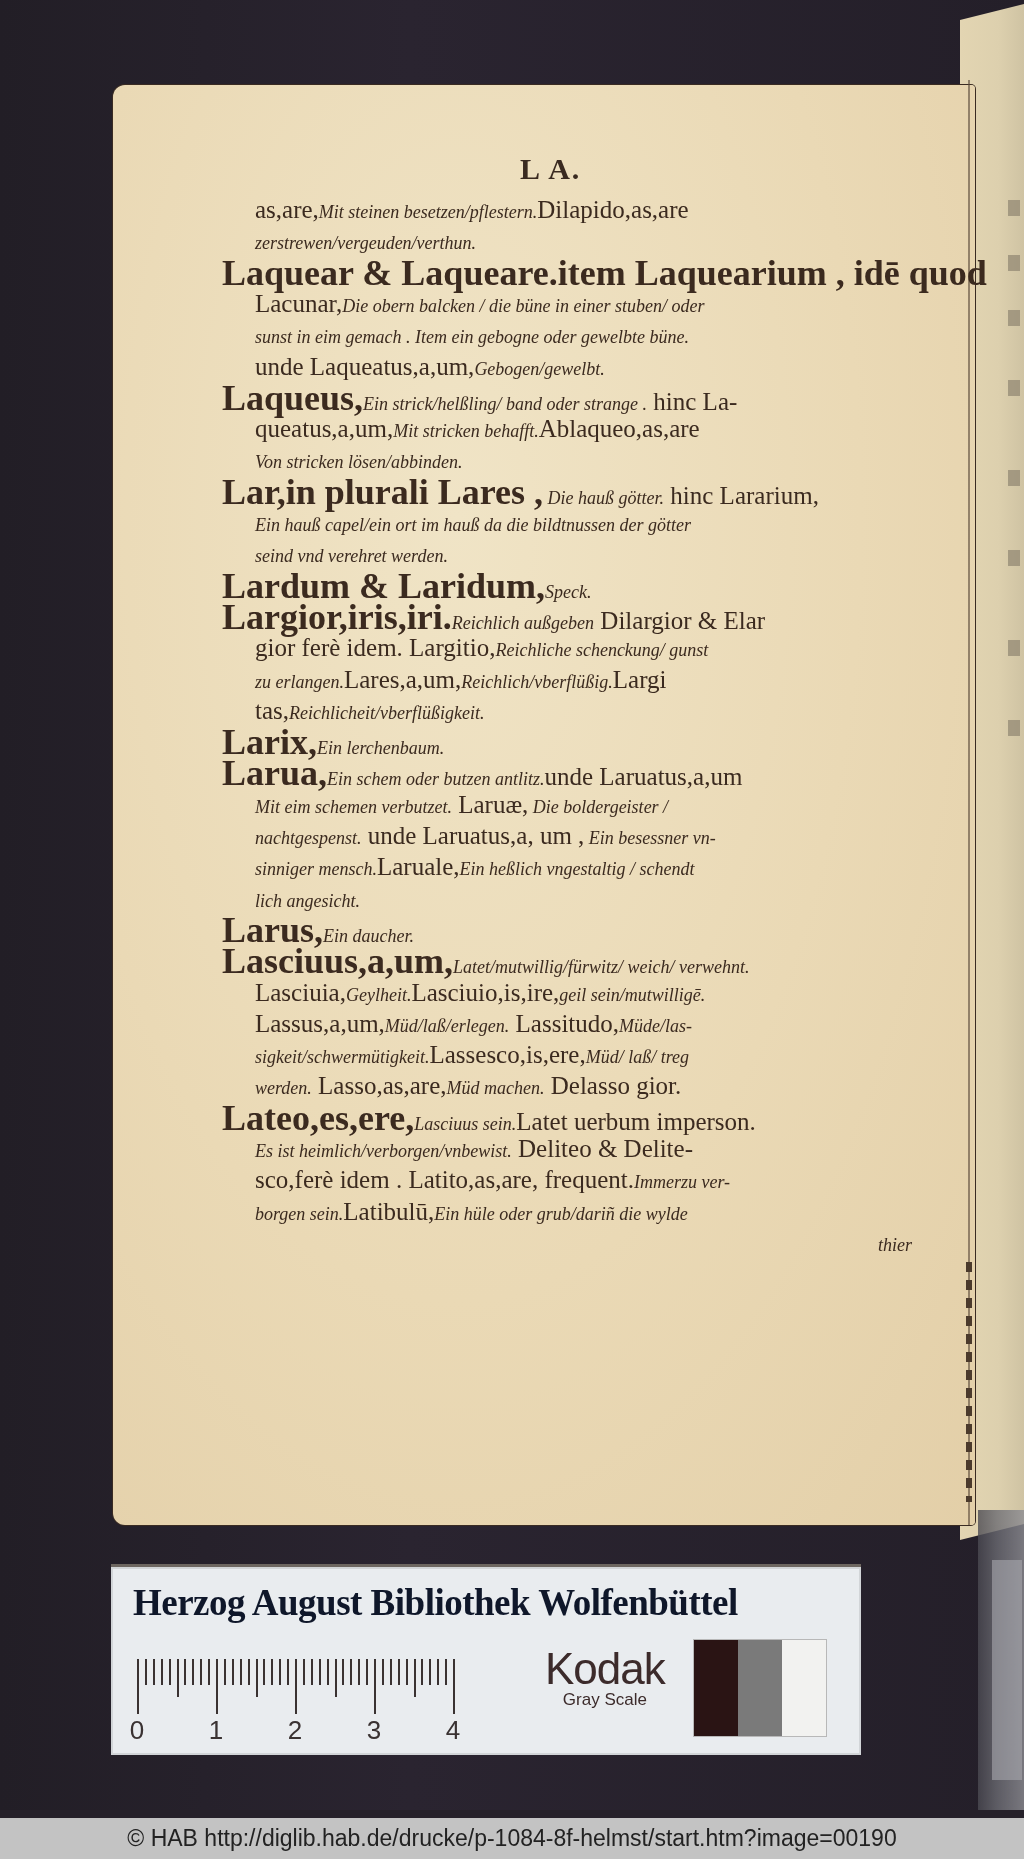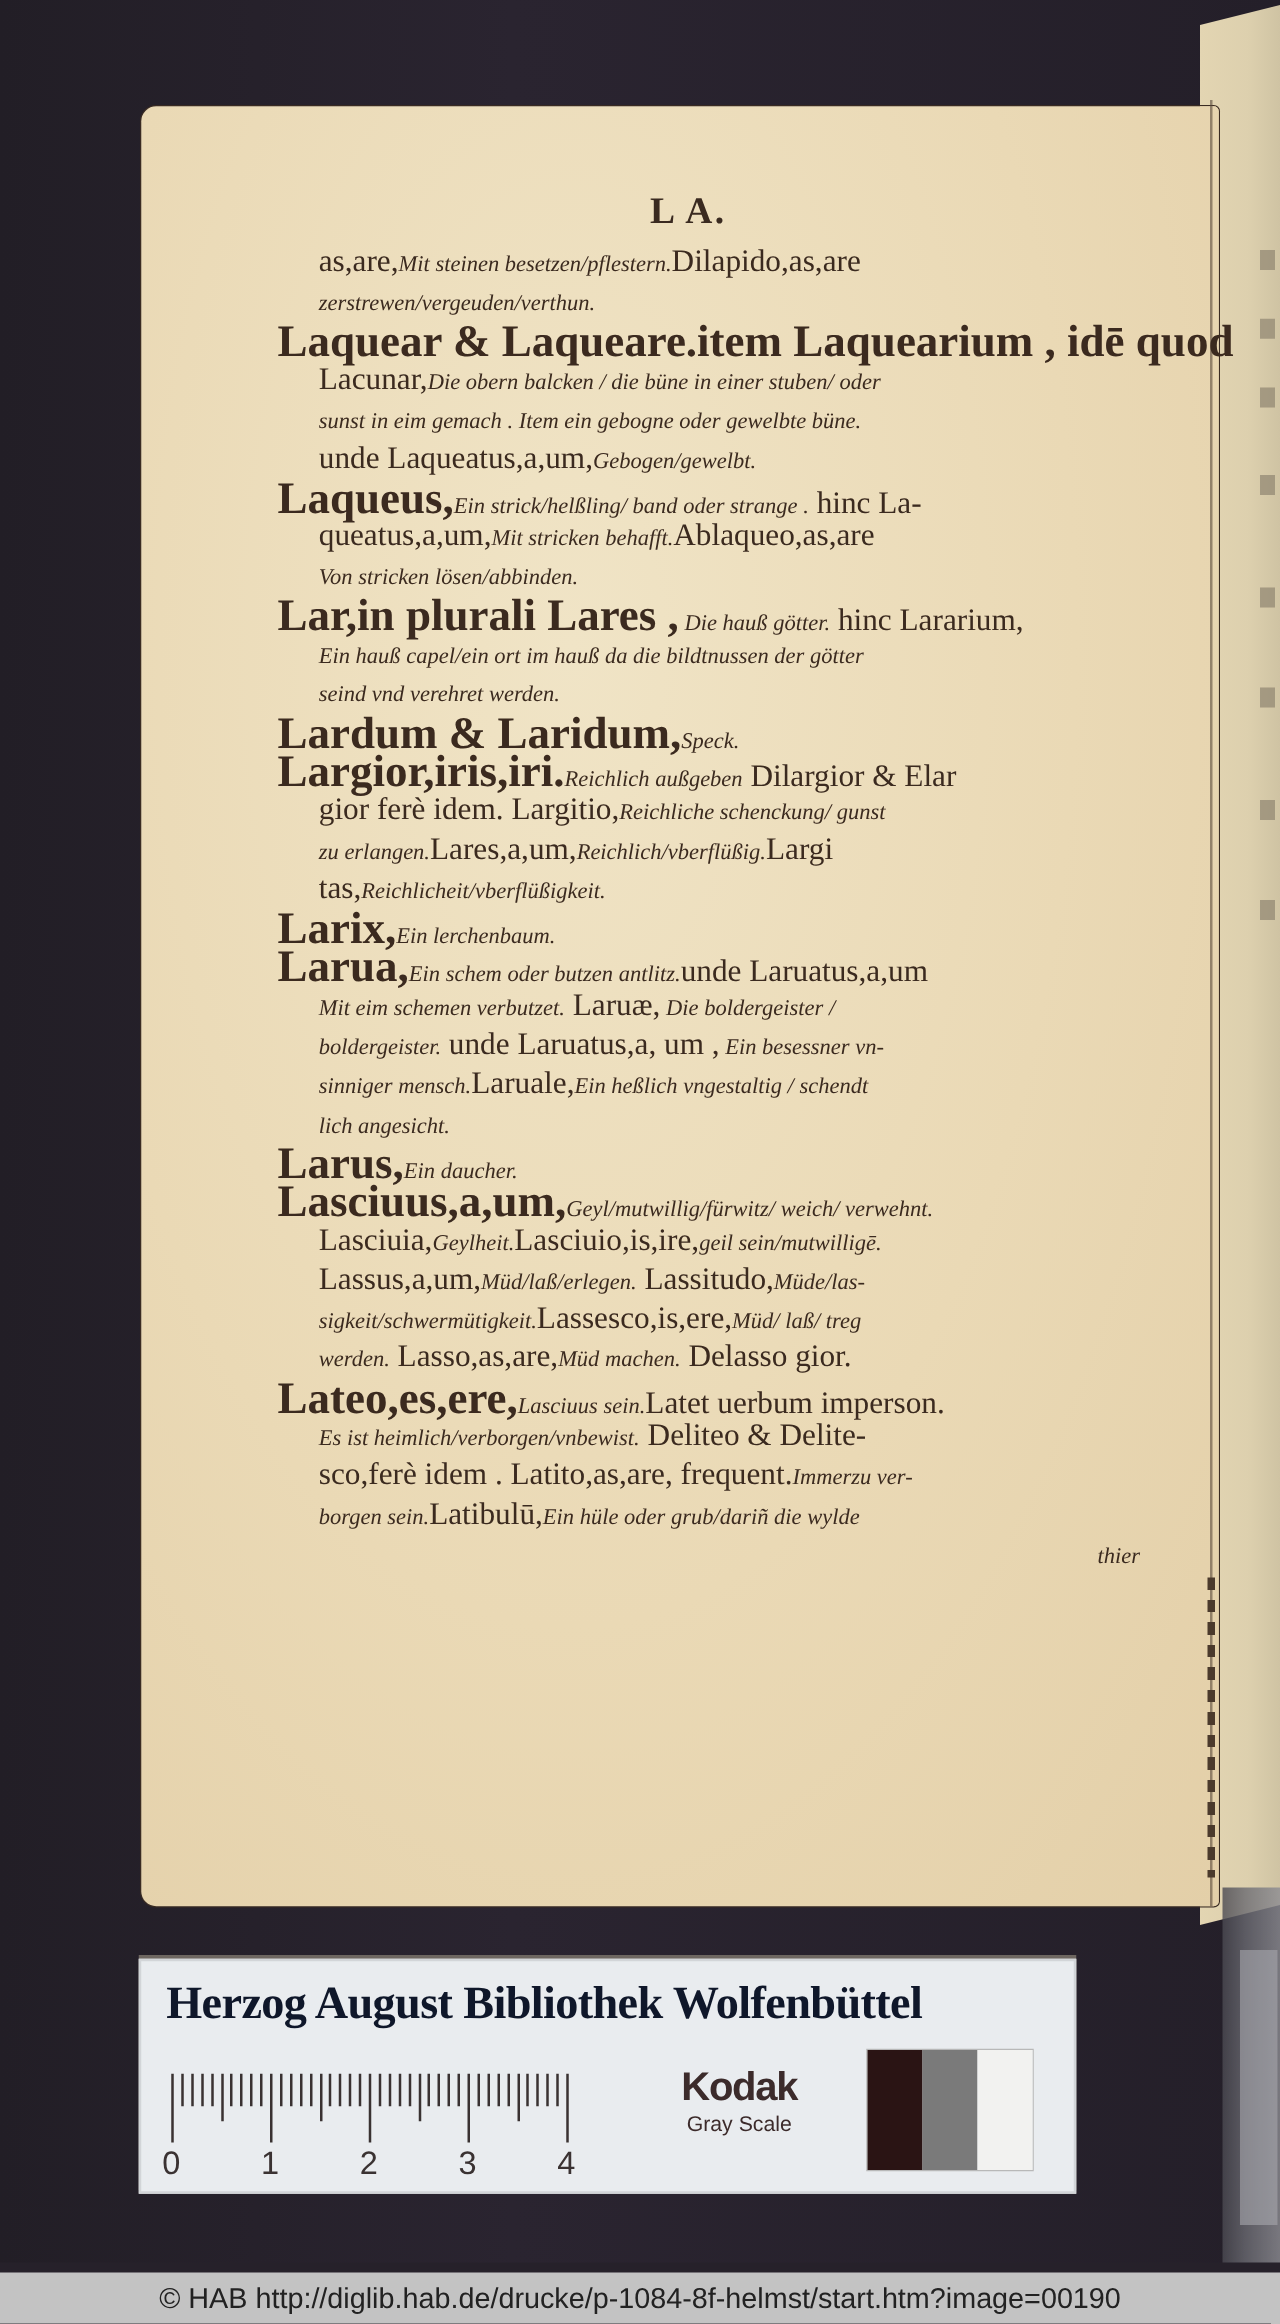--- a/index.html
+++ b/index.html
@@ -100,21 +100,21 @@
     position: absolute; top: 56px;
     font-family: "Liberation Sans", sans-serif;
     font-size: 26px; color: #3a3232;
     transform: translateX(-50%);
   }
   .kodak {
     position: absolute; left: 432px; top: 80px;
     font-family: "Liberation Sans", sans-serif;
     text-align: center; color: #3c2b2b;
   }
-  .kodak-name { font-weight: bold; font-size: 32px; line-height: 40px; letter-spacing: -1px; }
+  .kodak-name { font-weight: normal; font-size: 44px; line-height: 40px; letter-spacing: -1px; }
   .kodak-sub { font-size: 17px; line-height: 22px; }
   .swatches {
     position: absolute; left: 580px; top: 70px; height: 96px; display: flex;
     border: 1px solid #b8b8b8;
   }
   .swatch { width: 44px; height: 96px; }
 
   .footer {
     position: absolute; left: 0; top: 1818px; width: 1024px; height: 41px;
     background: #c3c3c3;
@@ -162,25 +162,25 @@
     <div class="line cont" style="top: 313px;"><span class="ger">Ein hauß capel/ein ort im hauß da die bildtnussen der götter</span></div>
     <div class="line cont" style="top: 344.3px;"><span class="ger">seind vnd verehret werden.</span></div>
     <div class="line head" style="top: 375.6px;"><span class="lat headword">Lardum &amp; Laridum,</span><span class="ger">Speck.</span></div>
     <div class="line head" style="top: 406.9px;"><span class="lat headword">Largior,iris,iri.</span><span class="ger">Reichlich außgeben</span><span class="lat"> Dilargior &amp; Elar</span></div>
     <div class="line cont" style="top: 438.2px;"><span class="lat">gior ferè idem. Largitio,</span><span class="ger">Reichliche schenckung/ gunst</span></div>
     <div class="line cont" style="top: 469.5px;"><span class="ger">zu erlangen.</span><span class="lat">Lares,a,um,</span><span class="ger">Reichlich/vberflüßig.</span><span class="lat">Largi</span></div>
     <div class="line cont" style="top: 500.8px;"><span class="lat">tas,</span><span class="ger">Reichlicheit/vberflüßigkeit.</span></div>
     <div class="line head" style="top: 532.1px;"><span class="lat headword">Larix,</span><span class="ger">Ein lerchenbaum.</span></div>
     <div class="line head" style="top: 563.4px;"><span class="lat headword">Larua,</span><span class="ger">Ein schem oder butzen antlitz.</span><span class="lat">unde Laruatus,a,um</span></div>
     <div class="line cont" style="top: 594.7px; text-align: center;"><span class="ger">Mit eim schemen verbutzet.</span><span class="lat"> Laruæ,</span><span class="ger"> Die boldergeister /</span></div>
-    <div class="line cont" style="top: 626px;"><span class="ger">boldergeister.</span><span class="lat"> unde Laruatus,a, um ,</span><span class="ger"> Ein besessner vn-</span></div>
+    <div class="line cont" style="top: 626px;"><span class="ger">nachtgespenst.</span><span class="lat"> unde Laruatus,a, um ,</span><span class="ger"> Ein besessner vn-</span></div>
     <div class="line cont" style="top: 657.3px;"><span class="ger">sinniger mensch.</span><span class="lat">Laruale,</span><span class="ger">Ein heßlich vngestaltig / schendt</span></div>
     <div class="line cont" style="top: 688.6px;"><span class="ger">lich angesicht.</span></div>
     <div class="line head" style="top: 719.9px;"><span class="lat headword">Larus,</span><span class="ger">Ein daucher.</span></div>
-    <div class="line head" style="top: 751.2px;"><span class="lat headword">Lasciuus,a,um,</span><span class="ger">Geyl/mutwillig/fürwitz/ weich/ verwehnt.</span></div>
+    <div class="line head" style="top: 751.2px;"><span class="lat headword">Lasciuus,a,um,</span><span class="ger">Latet/mutwillig/fürwitz/ weich/ verwehnt.</span></div>
     <div class="line cont" style="top: 782.5px;"><span class="lat">Lasciuia,</span><span class="ger">Geylheit.</span><span class="lat">Lasciuio,is,ire,</span><span class="ger">geil sein/mutwilligē.</span></div>
     <div class="line cont" style="top: 813.8px;"><span class="lat">Lassus,a,um,</span><span class="ger">Müd/laß/erlegen.</span><span class="lat"> Lassitudo,</span><span class="ger">Müde/las-</span></div>
     <div class="line cont" style="top: 845.1px;"><span class="ger">sigkeit/schwermütigkeit.</span><span class="lat">Lassesco,is,ere,</span><span class="ger">Müd/ laß/ treg</span></div>
     <div class="line cont" style="top: 876.4px;"><span class="ger">werden.</span><span class="lat"> Lasso,as,are,</span><span class="ger">Müd machen.</span><span class="lat"> Delasso gior.</span></div>
     <div class="line head" style="top: 907.7px;"><span class="lat headword">Lateo,es,ere,</span><span class="ger">Lasciuus sein.</span><span class="lat">Latet uerbum imperson.</span></div>
     <div class="line cont" style="top: 939px;"><span class="ger">Es ist heimlich/verborgen/vnbewist.</span><span class="lat"> Deliteo &amp; Delite-</span></div>
     <div class="line cont" style="top: 970.3px;"><span class="lat">sco,ferè idem . Latito,as,are, frequent.</span><span class="ger">Immerzu ver-</span></div>
     <div class="line cont" style="top: 1001.6px;"><span class="ger">borgen sein.</span><span class="lat">Latibulū,</span><span class="ger">Ein hüle oder grub/dariñ die wylde</span></div>
     <div class="line right" style="top: 1032.9px;"><span class="ger">thier</span></div>
   </div>

